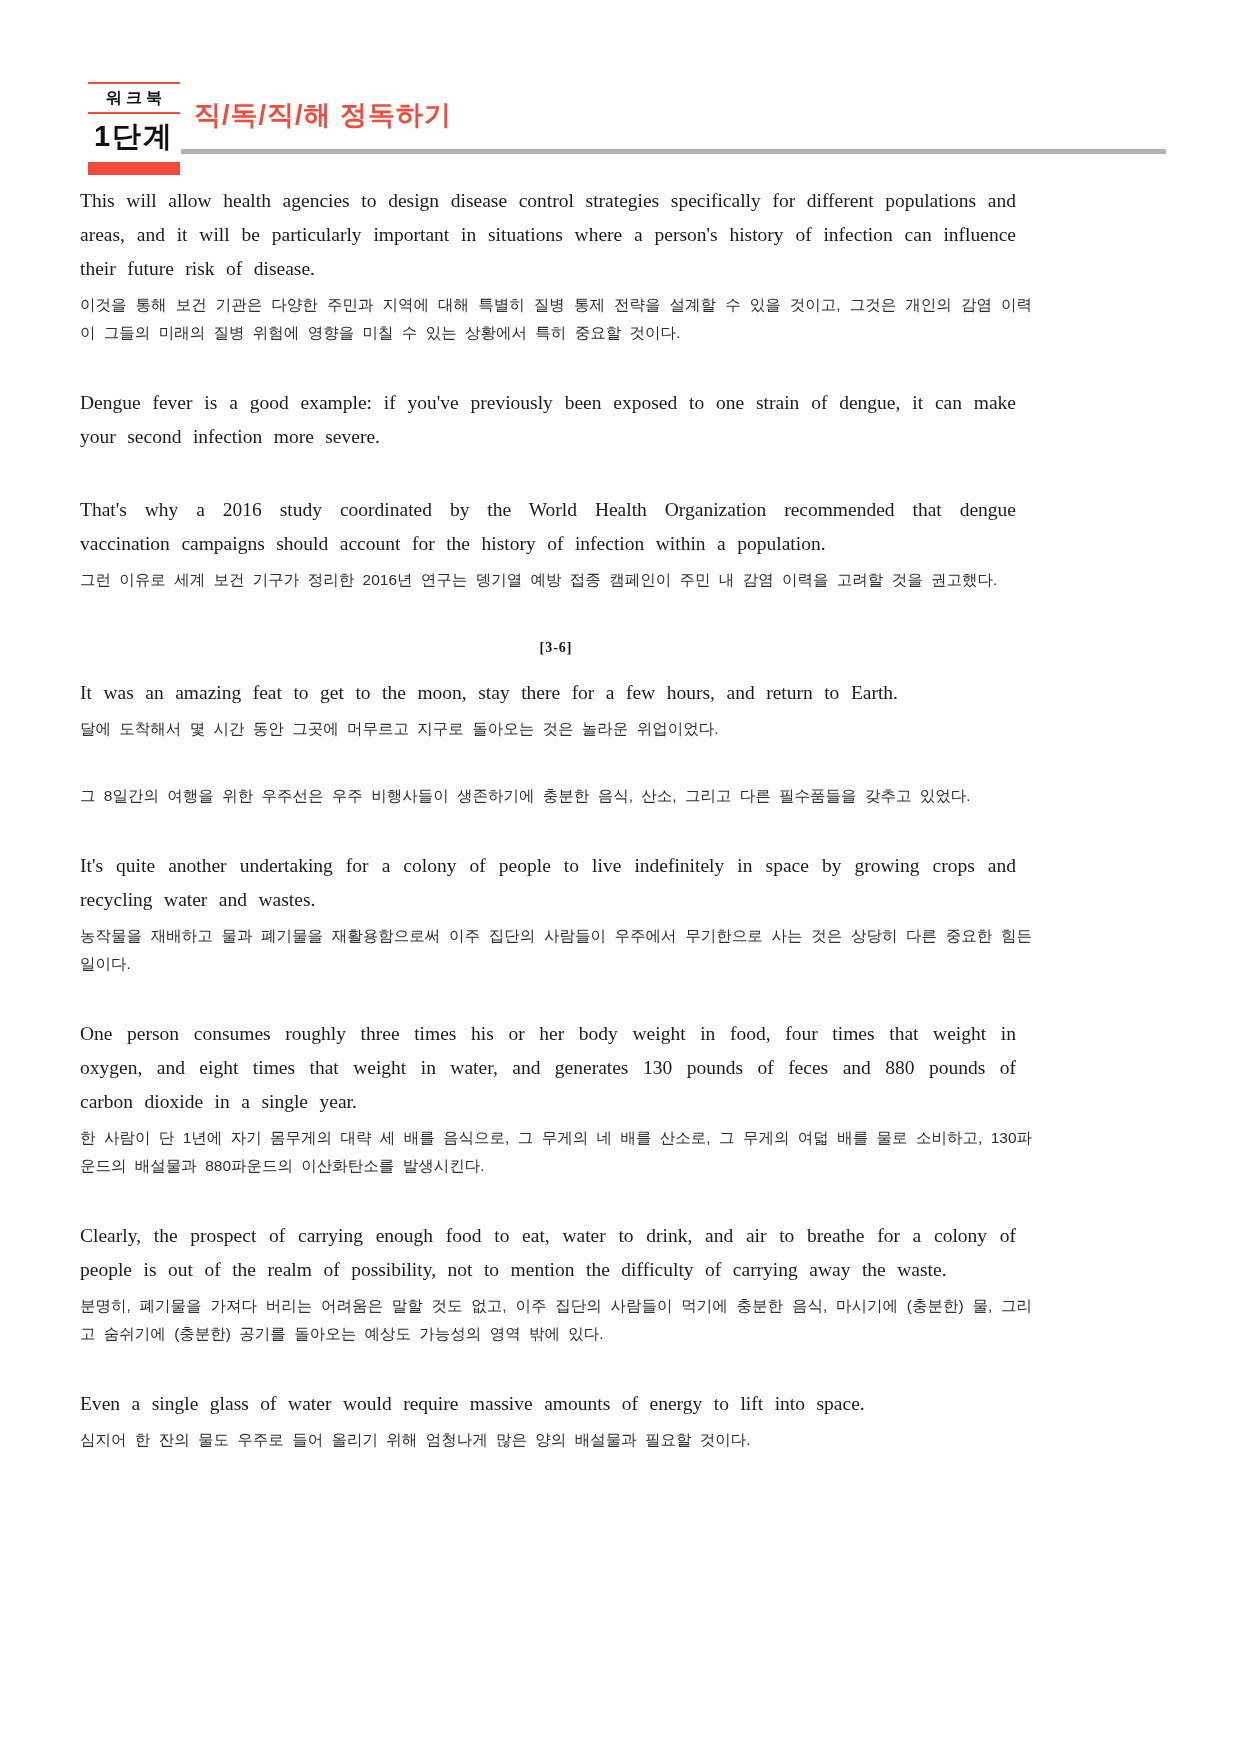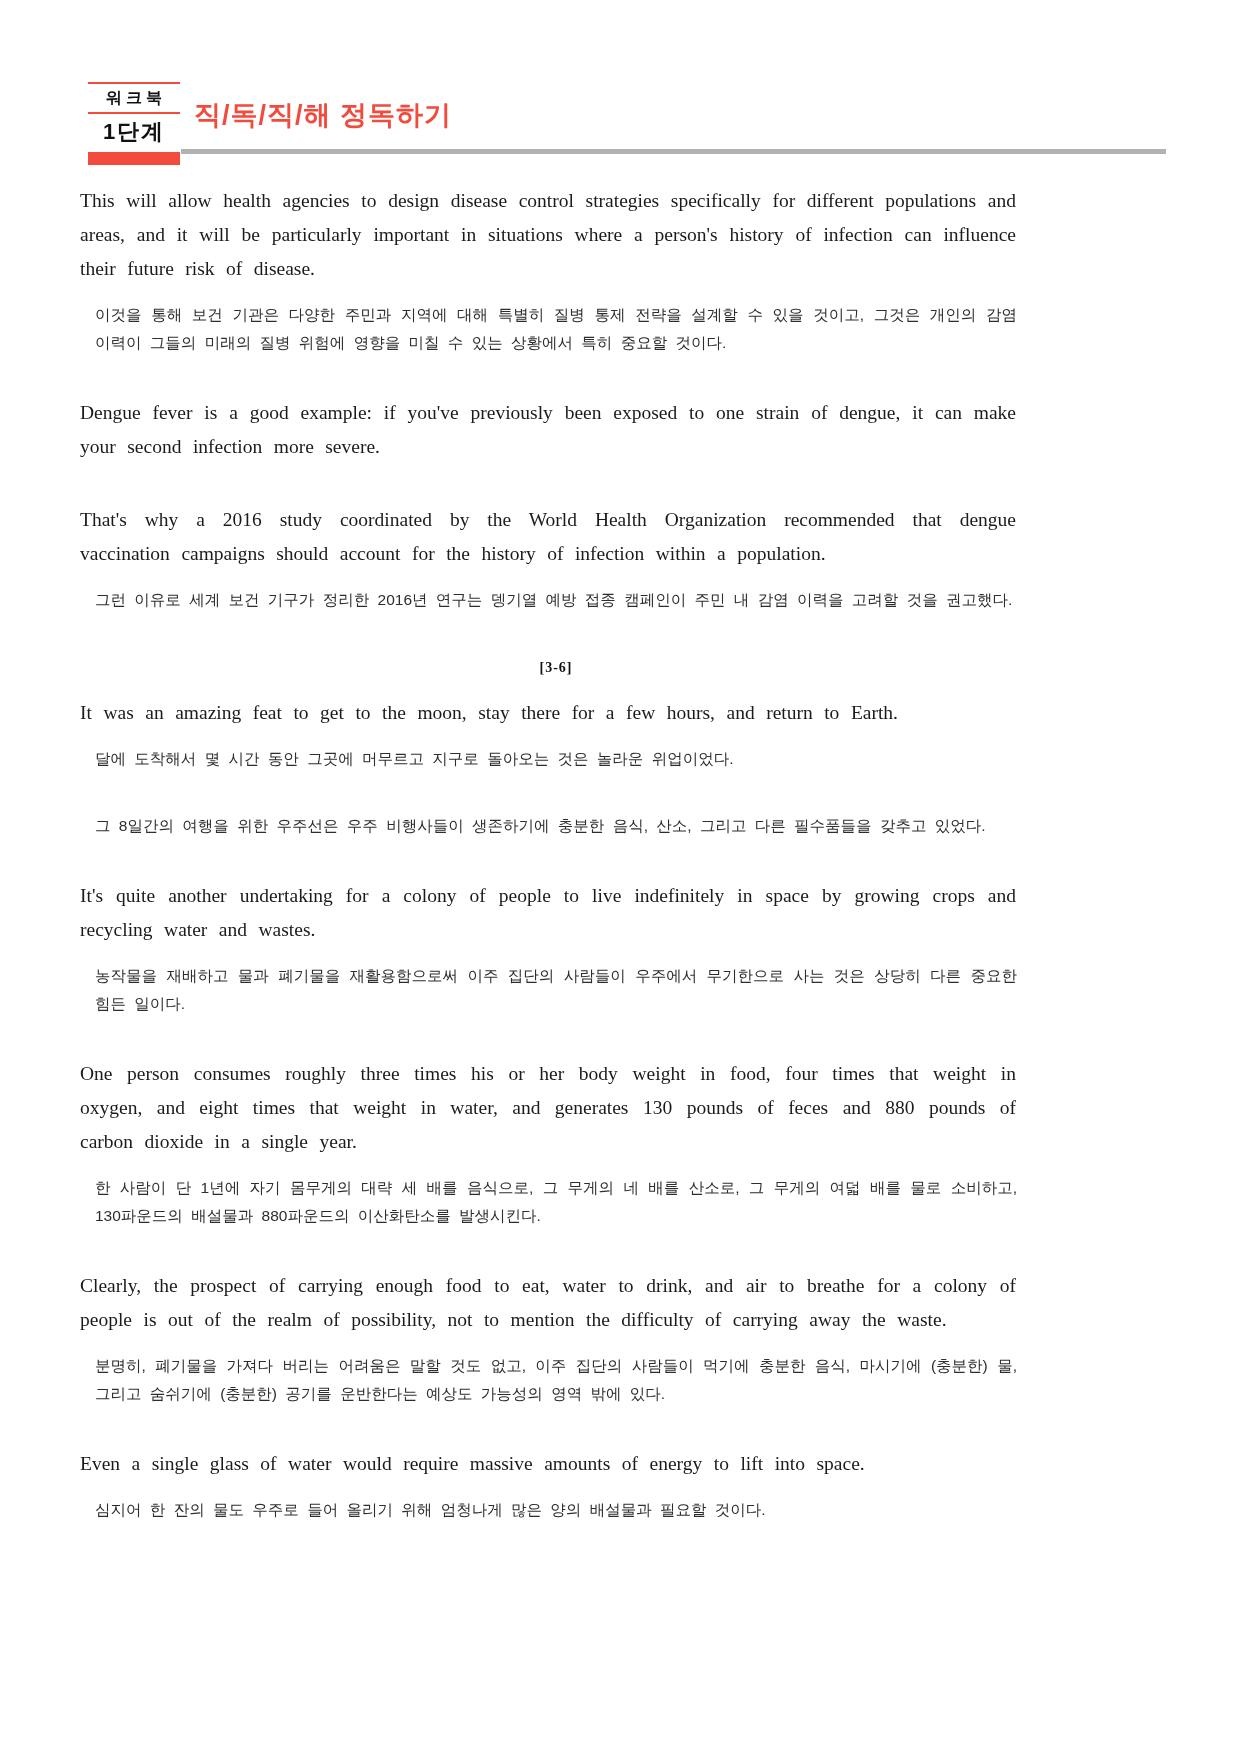--- a/index.html
+++ b/index.html
@@ -30,21 +30,21 @@
   }
   .workbook-label {
     font-size: 16px;
     font-weight: bold;
     color: #111;
     letter-spacing: 4px;
     padding: 4px 0 3px 4px;
     white-space: nowrap;
   }
   .stage-label {
-    font-size: 22px;
+    font-size: 29px;
     font-weight: bold;
     color: #111;
     letter-spacing: 2px;
     padding: 3px 0 5px 0;
     white-space: nowrap;
   }
   .red-bar {
     height: 13px;
     background: var(--accent);
   }
@@ -78,21 +78,21 @@
   .en {
     margin: 0 16px 5px 0;
     font-family: "Liberation Serif", "DejaVu Serif", serif;
     font-size: 19.5px;
     line-height: 34px;
     color: #1b1b1b;
     text-align: justify;
     word-spacing: 0.34em;
   }
   .ko {
-    margin: 15px;
+    margin: 0;
     font-family: "Liberation Sans", sans-serif;
     font-size: 15.5px;
     line-height: 28px;
     color: #2d2d2d;
     text-align: justify;
     word-spacing: 0.26em;
   }
   .section-heading {
     margin: 46px 0 20px 0;
     text-align: center;
@@ -163,21 +163,21 @@
         <div class="block">
           <p class="en">It's quite another undertaking for a colony of people to live indefinitely in space by growing crops and recycling water and wastes.</p>
           <p class="ko">농작물을 재배하고 물과 폐기물을 재활용함으로써 이주 집단의 사람들이 우주에서 무기한으로 사는 것은 상당히 다른 중요한 힘든 일이다.</p>
         </div>
         <div class="block">
           <p class="en">One person consumes roughly three times his or her body weight in food, four times that weight in oxygen, and eight times that weight in water, and generates 130 pounds of feces and 880 pounds of carbon dioxide in a single year.</p>
           <p class="ko">한 사람이 단 1년에 자기 몸무게의 대략 세 배를 음식으로, 그 무게의 네 배를 산소로, 그 무게의 여덟 배를 물로 소비하고, 130파운드의 배설물과 880파운드의 이산화탄소를 발생시킨다.</p>
         </div>
         <div class="block">
           <p class="en">Clearly, the prospect of carrying enough food to eat, water to drink, and air to breathe for a colony of people is out of the realm of possibility, not to mention the difficulty of carrying away the waste.</p>
-          <p class="ko">분명히, 폐기물을 가져다 버리는 어려움은 말할 것도 없고, 이주 집단의 사람들이 먹기에 충분한 음식, 마시기에 (충분한) 물, 그리고 숨쉬기에 (충분한) 공기를 운반한다는 예상도 가능성의 영역 밖에 있다.</p>
+          <p class="ko">분명히, 폐기물을 가져다 버리는 어려움은 말할 것도 없고, 이주 집단의 사람들이 먹기에 충분한 음식, 마시기에 (충분한) 물, 그리고 숨쉬기에 (충분한) 공기를 돌아오는 예상도 가능성의 영역 밖에 있다.</p>
         </div>
         <div class="block">
           <p class="en">Even a single glass of water would require massive amounts of energy to lift into space.</p>
           <p class="ko">심지어 한 잔의 물도 우주로 들어 올리기 위해 엄청나게 많은 양의 배설물과 필요할 것이다.</p>
         </div>
       </div>
   </main>
 
   <div class="footer">
     <div class="footer-line"></div>

